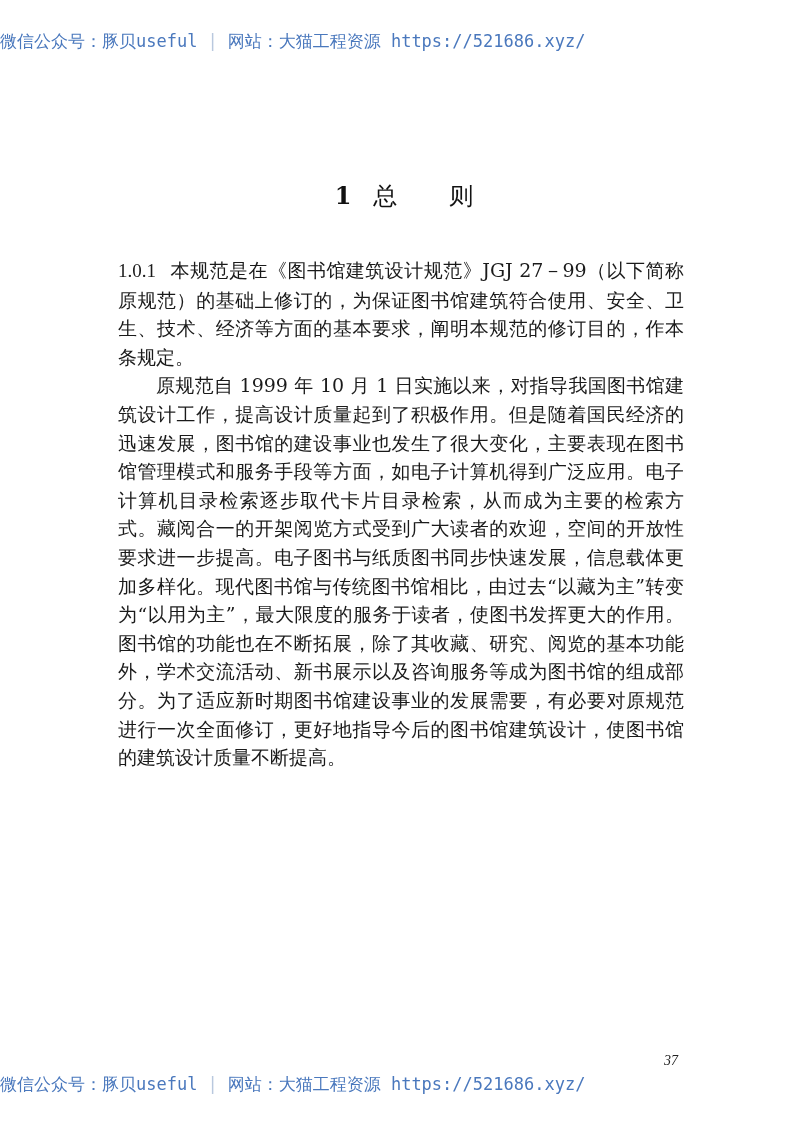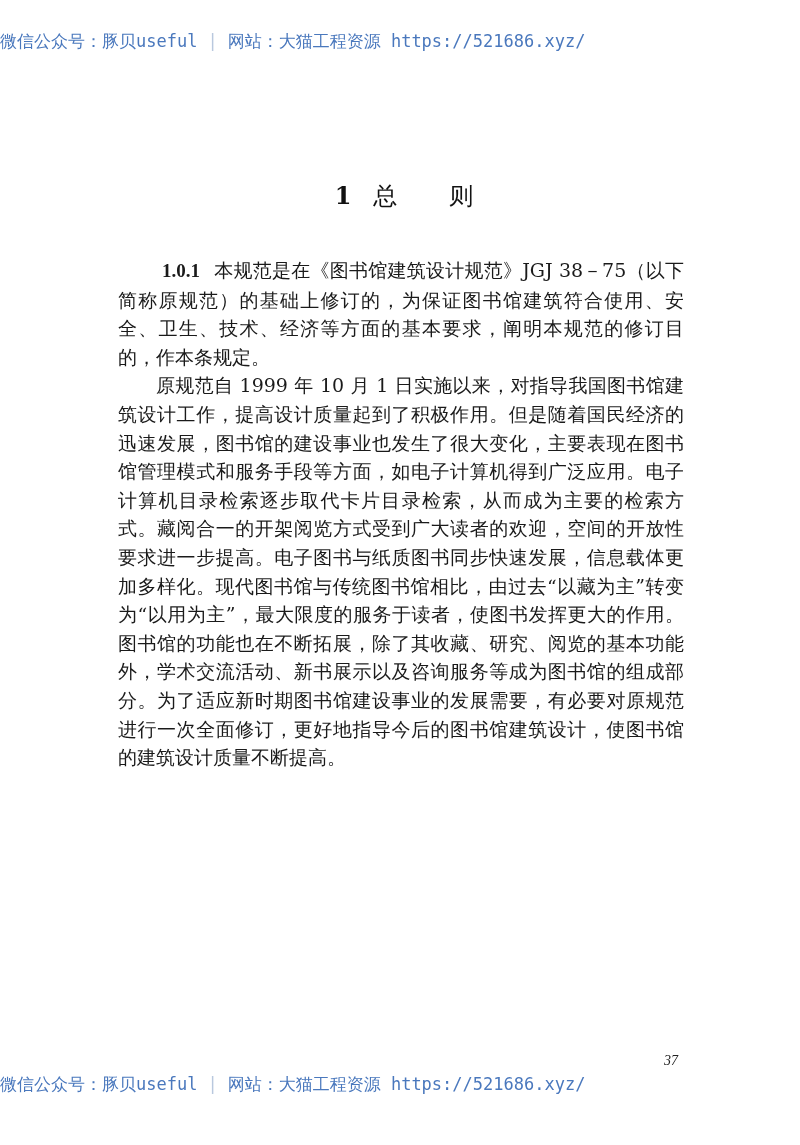--- a/index.html
+++ b/index.html
@@ -59,24 +59,23 @@
       text-justify: inter-character;
       color: #1a1a1a;
     }
     .body-text p {
       margin: 0;
     }
     .body-text .indent {
       text-indent: 2em;
     }
     .clause-no {
-      font-weight: bold;
+      font-weight: normal;
       font-family: "Liberation Serif", "DejaVu Serif", serif;
       margin-right: 14px;
-      margin-left: 44px;
     }
     .page-number {
       position: absolute;
       top: 1053px;
       left: 664px;
       font-family: "Liberation Serif", "DejaVu Serif", serif;
       font-style: italic;
       font-size: 14px;
       color: #222;
     }
@@ -87,21 +86,21 @@
 <div class="watermark top">
   <span>微信公众号：豚贝useful</span><span class="sep">|</span><span>网站：大猫工程资源 https://521686.xyz/</span>
 </div>
 
 <div class="chapter-title">
   <span class="num">1</span><span class="w1">总</span><span class="w2">则</span>
 </div>
 
 <div class="body-text">
   <p>
-    <span class="clause-no">1.0.1</span><span>本规范是在《图书馆建筑设计规范》JGJ 38－75（以下简称原规范）的基础上修订的，为保证图书馆建筑符合使用、安全、卫生、技术、经济等方面的基本要求，阐明本规范的修订目的，作本条规定。</span>
+    <span class="clause-no">1.0.1</span><span>本规范是在《图书馆建筑设计规范》JGJ 27－99（以下简称原规范）的基础上修订的，为保证图书馆建筑符合使用、安全、卫生、技术、经济等方面的基本要求，阐明本规范的修订目的，作本条规定。</span>
   </p>
   <p class="indent">原规范自 1999 年 10 月 1 日实施以来，对指导我国图书馆建筑设计工作，提高设计质量起到了积极作用。但是随着国民经济的迅速发展，图书馆的建设事业也发生了很大变化，主要表现在图书馆管理模式和服务手段等方面，如电子计算机得到广泛应用。电子计算机目录检索逐步取代卡片目录检索，从而成为主要的检索方式。藏阅合一的开架阅览方式受到广大读者的欢迎，空间的开放性要求进一步提高。电子图书与纸质图书同步快速发展，信息载体更加多样化。现代图书馆与传统图书馆相比，由过去“以藏为主”转变为“以用为主”，最大限度的服务于读者，使图书发挥更大的作用。图书馆的功能也在不断拓展，除了其收藏、研究、阅览的基本功能外，学术交流活动、新书展示以及咨询服务等成为图书馆的组成部分。为了适应新时期图书馆建设事业的发展需要，有必要对原规范进行一次全面修订，更好地指导今后的图书馆建筑设计，使图书馆的建筑设计质量不断提高。</p>
 </div>
 
 <div class="page-number">37</div>
 
 <div class="watermark bottom">
   <span>微信公众号：豚贝useful</span><span class="sep">|</span><span>网站：大猫工程资源 https://521686.xyz/</span>
 </div>
 

